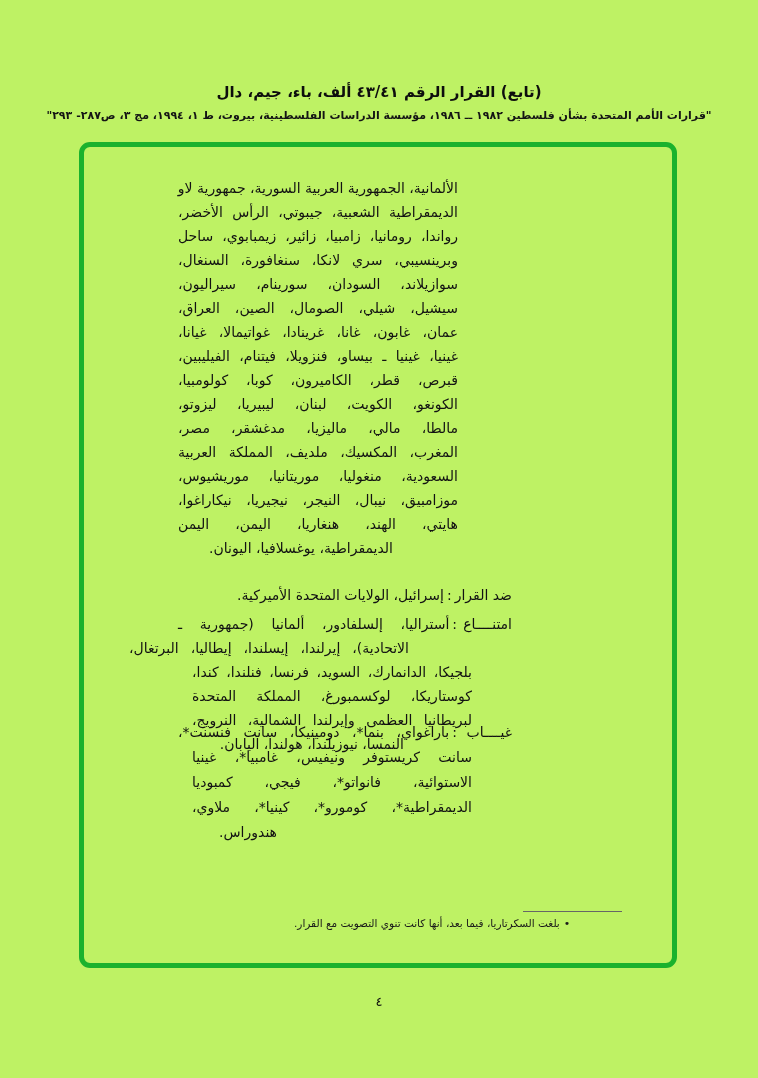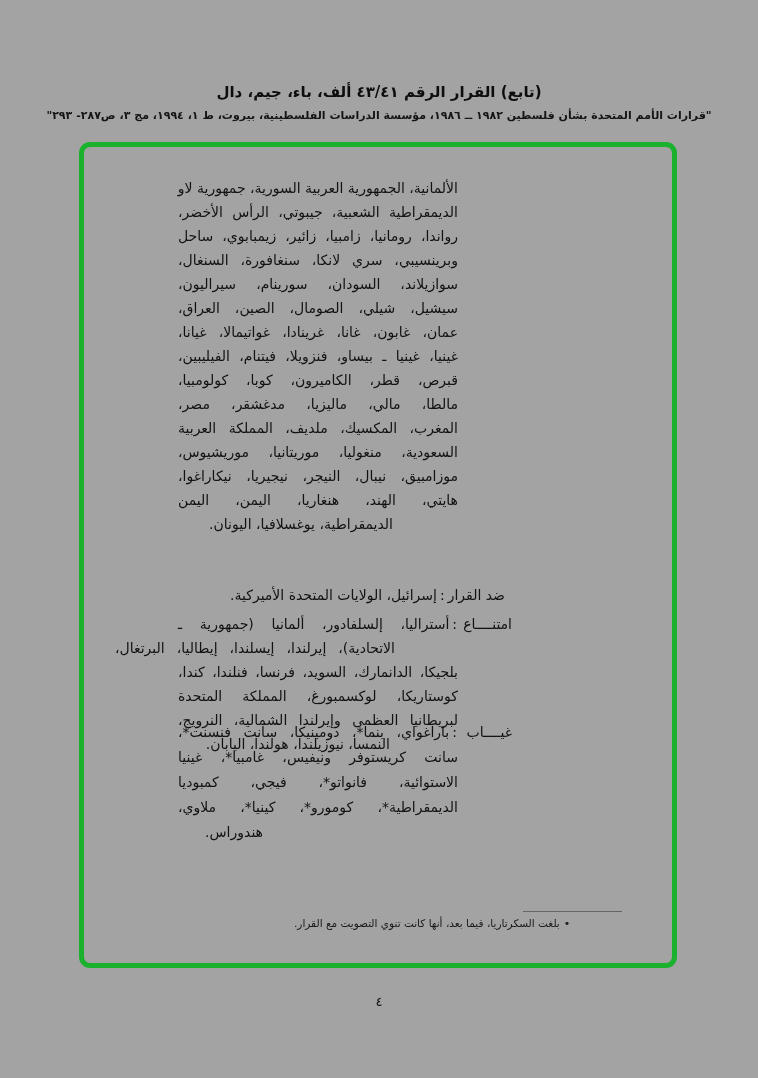--- a/index.html
+++ b/index.html
@@ -1,19 +1,19 @@
 <!DOCTYPE html>
 <html lang="ar"><head>
 <meta charset="utf-8">
 <style>
   html,body{margin:0;padding:0;background:#ffffff;}
   .page{
     position:relative;
     width:758px;height:1078px;
-    background:#a3a3a3;
+    background:#bef264;
     font-family:"DejaVu Sans",sans-serif;
     color:#111;
     overflow:hidden;
   }
   
   .doc-title{
     position:absolute;top:83px;left:0;width:758px;
     direction:rtl;text-align:center;
     font-size:15px;font-weight:bold;color:#0d0d0d;
   }
@@ -26,29 +26,29 @@
   
   .frame{
     position:absolute;left:79px;top:142px;
     width:588px;height:816px;
     border:5px solid #1ab22d;
     border-radius:11px;
   }
   
   .sec{position:absolute;direction:rtl;font-size:14px;line-height:24px;color:#121212;}
   .sec-favor{left:178px;top:176px;width:280px;}
-  .sec-against{left:171px;top:583px;width:334px;}
+  .sec-against{left:178px;top:583px;width:334px;}
   .sec-abstain{left:178px;top:612px;width:334px;}
   .sec-absent{left:178px;top:720px;width:334px;line-height:25px;}
   .ln{height:24px;white-space:nowrap;}
   .sec-absent .ln{height:25px;}
   .jl{text-align:justify;text-align-last:justify;}
   .rl{text-align:right;}
   .labln{text-align:justify;text-align-last:justify;white-space:nowrap;}
-  .cont{margin-right:54px;width:280px;}
+  .cont{margin-right:40px;width:280px;}
   .vote-label{display:inline-block;min-width:52px;text-align:right;white-space:nowrap;}
   .colon{display:inline-block;padding:0 3px;}
   .ind65{padding-right:65px;}
   .ind63{padding-right:63px;}
   .ind68{padding-right:68px;}
   .ind195{padding-right:195px;}
   
   .footnote-rule{
     position:absolute;left:523px;top:911px;width:99px;height:0;
     border-top:1.5px solid #666;
@@ -77,20 +77,21 @@
   <div class="sec sec-favor">
     <div class="ln jl">الألمانية، الجمهورية العربية السورية، جمهورية لاو</div>
     <div class="ln jl">الديمقراطية الشعبية، جيبوتي، الرأس الأخضر،</div>
     <div class="ln jl">رواندا، رومانيا، زامبيا، زائير، زيمبابوي، ساحل</div>
     <div class="ln jl">وبرينسيبي، سري لانكا، سنغافورة، السنغال،</div>
     <div class="ln jl">سوازيلاند، السودان، سورينام، سيراليون،</div>
     <div class="ln jl">سيشيل، شيلي، الصومال، الصين، العراق،</div>
     <div class="ln jl">عمان، غابون، غانا، غرينادا، غواتيمالا، غيانا،</div>
     <div class="ln jl">غينيا، غينيا ـ بيساو، فنزويلا، فيتنام، الفيليبين،</div>
     <div class="ln jl">قبرص، قطر، الكاميرون، كوبا، كولومبيا،</div>
+    <div class="ln jl">الكونغو، الكويت، لبنان، ليبيريا، ليزوتو،</div>
     <div class="ln jl">مالطا، مالي، ماليزيا، مدغشقر، مصر،</div>
     <div class="ln jl">المغرب، المكسيك، ملديف، المملكة العربية</div>
     <div class="ln jl">السعودية، منغوليا، موريتانيا، موريشيوس،</div>
     <div class="ln jl">موزامبيق، نيبال، النيجر، نيجيريا، نيكاراغوا،</div>
     <div class="ln jl">هايتي، الهند، هنغاريا، اليمن، اليمن</div>
     <div class="ln rl ind65">الديمقراطية، يوغسلافيا، اليونان.</div>
   </div>
 
   <div class="sec sec-against">
     <div class="ln rl">

